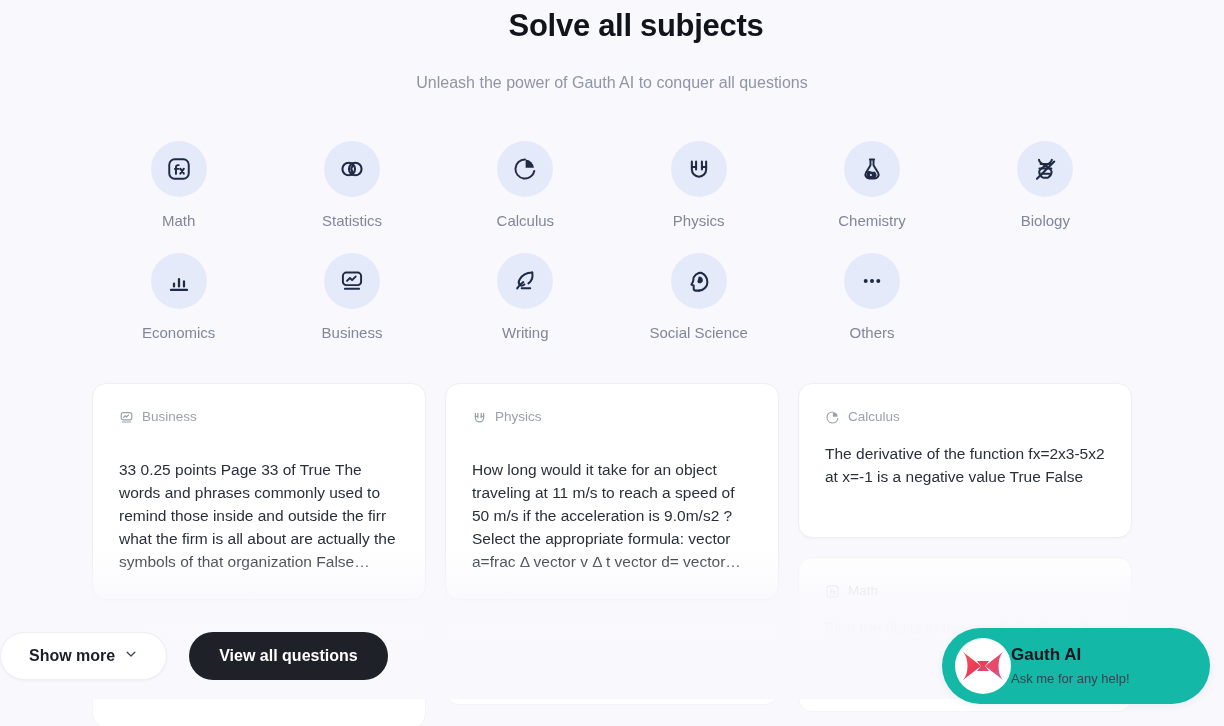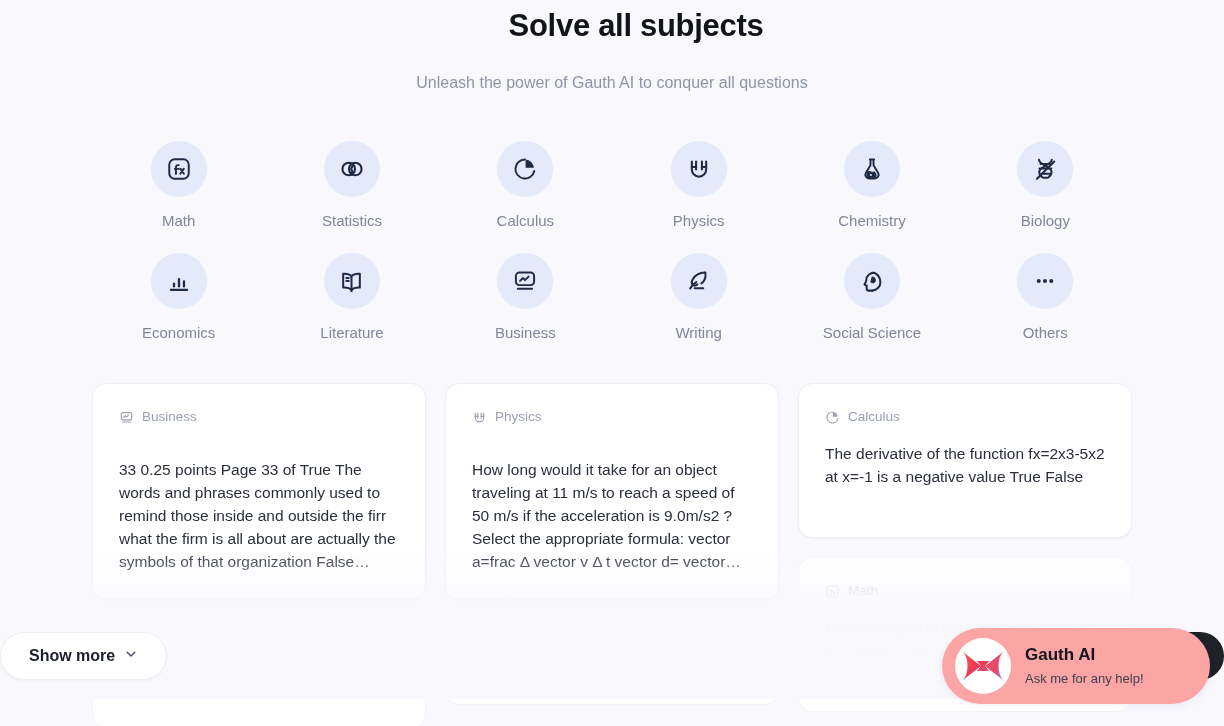--- a/index.html
+++ b/index.html
@@ -122,21 +122,21 @@
     background: linear-gradient(to bottom, rgba(248,248,253,0) 0%, rgba(248,248,253,0.86) 40%, rgba(248,248,253,1) 72%);
     pointer-events: none;
   }
 
   
   .actions {
     position: absolute;
     left: 0; right: 0;
     top: 632px;
     display: flex;
-    justify-content: space-between;
+    justify-content: flex-start;
     align-items: center;
     gap: 22px;
   }
   .btn-show-more {
     background: #ffffff;
     border: 1px solid #ededf3;
     border-radius: 24px;
     height: 48px;
     padding: 0 28px;
     display: flex;
@@ -162,26 +162,25 @@
     cursor: pointer;
   }
 
   
   .gauth-widget {
     position: absolute;
     left: 942px;
     top: 628px;
     width: 268px;
     height: 76px;
-    background: #fca5a5;
+    background: #14b8a6;
     border-radius: 38px;
     display: flex;
     align-items: center;
     padding-left: 13px;
-    gap: 14px;
     cursor: pointer;
     box-shadow: 0 2px 10px rgba(40,45,90,0.06);
   }
   .gauth-logo {
     width: 56px;
     height: 56px;
     border-radius: 50%;
     background: #ffffff;
     display: flex;
     align-items: center;
@@ -282,30 +281,20 @@
   <div class="subject">
     <span class="subject-icon-circle">
       <svg width="26" height="26" viewBox="0 0 24 24" fill="none" stroke="#1f2a44" stroke-width="2.1" stroke-linecap="round">
         <path d="M7.4 14.4v2.6M12 10.2v6.8M16.6 12.4v4.6"></path>
         <path d="M4.6 20.2h14.8"></path>
       </svg>
     </span>
     <span class="subject-label">Economics</span>
   </div>
 
-  <div class="subject">
-    <span class="subject-icon-circle">
-      <svg width="27" height="27" viewBox="0 0 24 24" fill="none" stroke="#1f2a44" stroke-width="1.8" stroke-linejoin="round">
-        <path d="M12 7.2C10.4 5.6 7.9 5 4.6 5.2v12.2c3.3-.2 5.8.4 7.4 2 1.6-1.6 4.1-2.2 7.4-2V5.2c-3.3-.2-5.8.4-7.4 2z"></path>
-        <path d="M12 7.2v14.2"></path>
-        <path d="M7.4 8.8h2.2M7.4 11.6h2.2" stroke-linecap="round"></path>
-      </svg>
-    </span>
-    <span class="subject-label">Literature</span>
-  </div>
 
   <div class="subject">
     <span class="subject-icon-circle">
       <svg width="26" height="26" viewBox="0 0 24 24" fill="none" stroke="#1f2a44" stroke-width="1.8" stroke-linecap="round">
         <rect x="3.6" y="4.2" width="16.8" height="11.6" rx="3.2"></rect>
         <path d="M7.4 11.9l2.7-2.7 2 2 3.2-3.3" stroke-linejoin="round"></path>
         <path d="M5.4 19.2h13.2"></path>
       </svg>
     </span>
     <span class="subject-label">Business</span>

